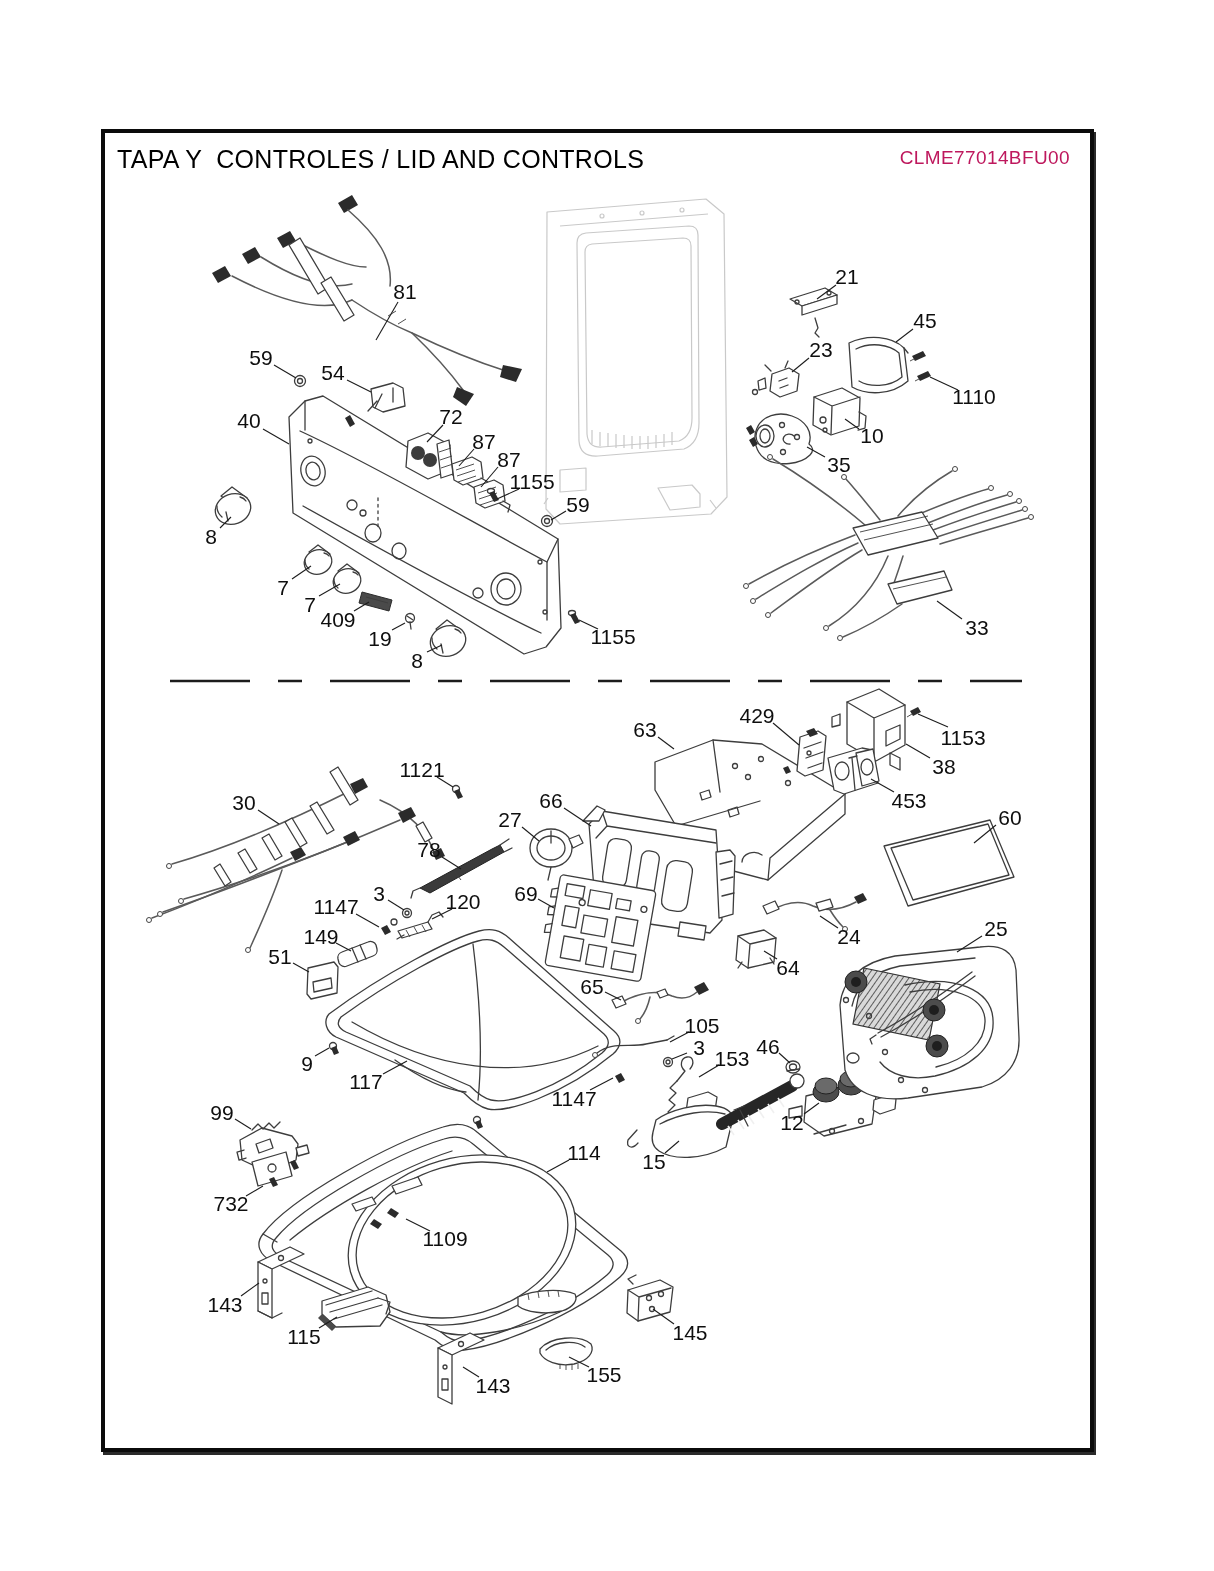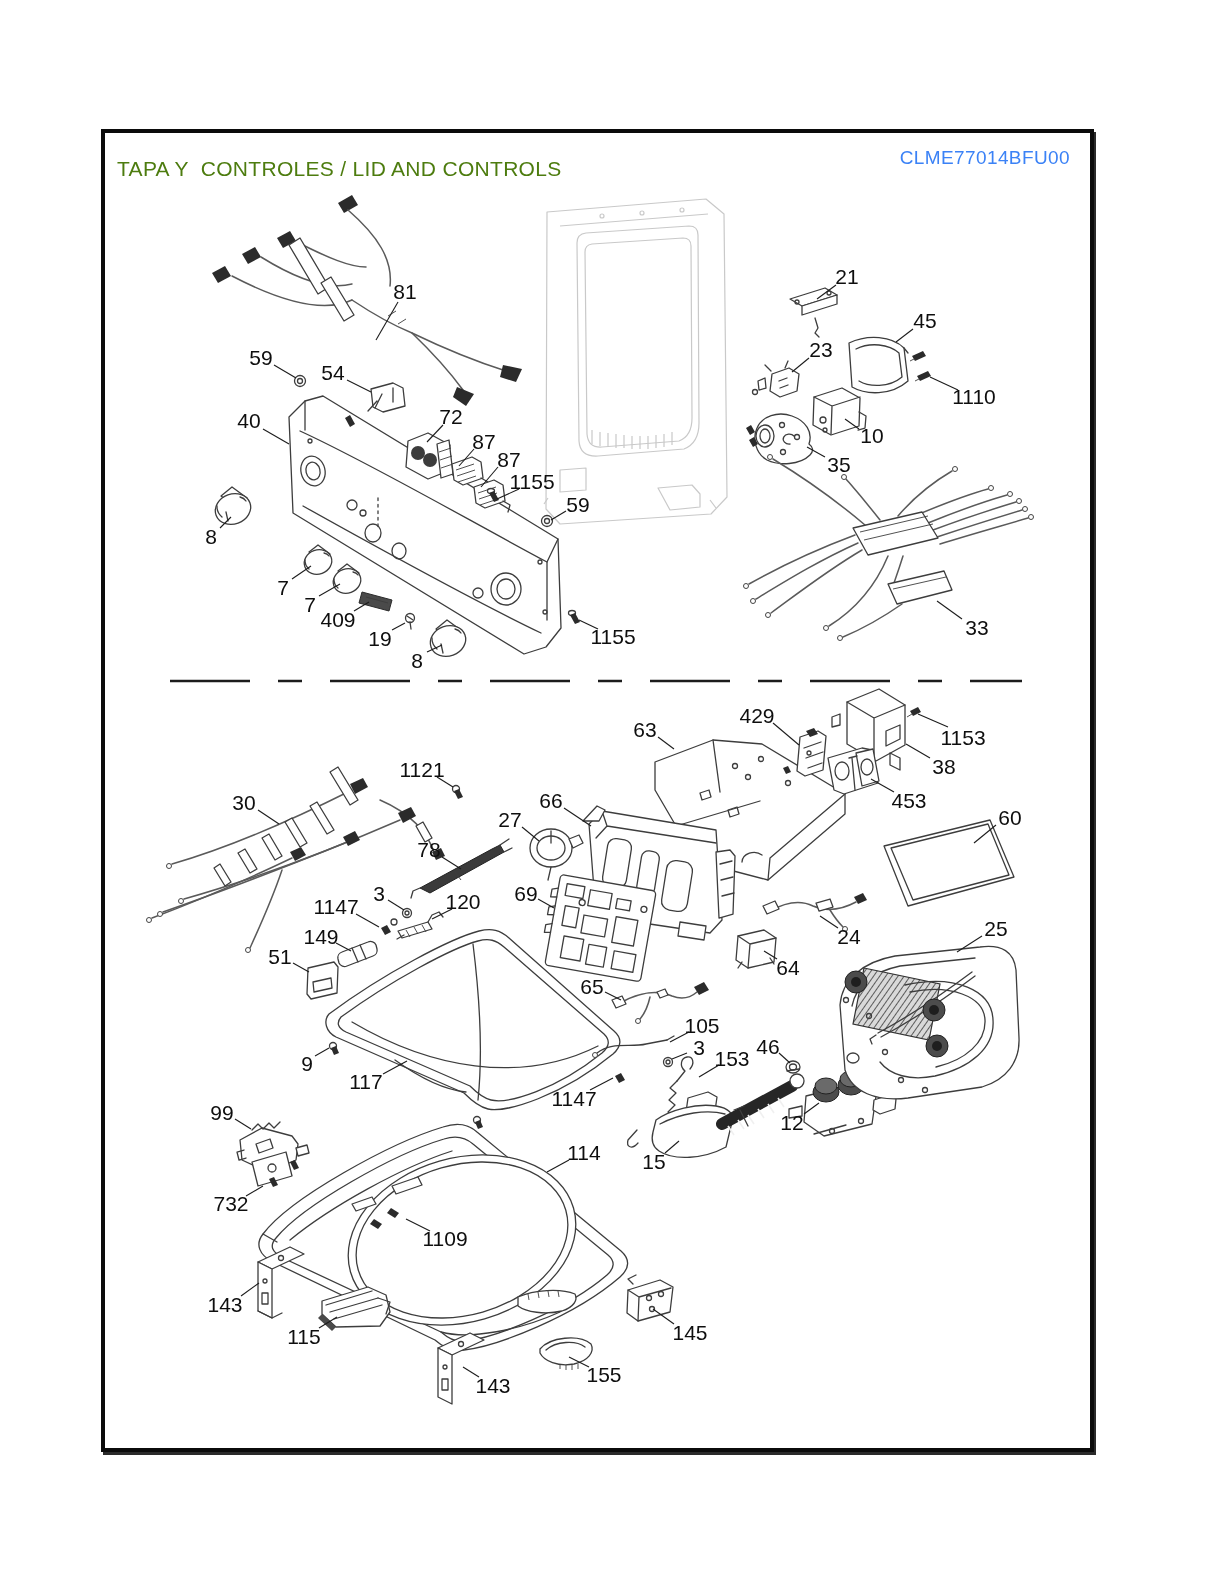--- a/index.html
+++ b/index.html
@@ -1,23 +1,23 @@
 <!DOCTYPE html>
 <html><head>
 <meta charset="utf-8">
 <style>
   html,body{margin:0;padding:0;background:#fff;}
   .page{position:relative;width:1214px;height:1571px;background:#fff;overflow:hidden;
         font-family:"Liberation Sans",sans-serif;}
   .frame{position:absolute;left:101px;top:129px;width:985px;height:1315px;
          border:4px solid #0b0b0b;box-shadow:2px 3px 0 #2a2a2a;background:#fff;}
-  .title{position:absolute;left:117px;top:145px;font-size:21px;color:#4d7c0f;
-         letter-spacing:.3px;white-space:pre;margin-top:12px;}
+  .title{position:absolute;left:117px;top:145px;font-size:25px;color:#000000;
+         letter-spacing:.3px;white-space:pre;}
   .doc-code{position:absolute;left:876px;top:147px;width:194px;text-align:right;
-            font-size:19px;color:#3b82f6;letter-spacing:.4px;}
+            font-size:19px;color:#be185d;letter-spacing:.4px;}
   svg.diagram{position:absolute;left:0;top:0;width:1214px;height:1571px;}
   .ln{fill:none;stroke:#3d3d3d;stroke-width:1.3;stroke-linejoin:round;stroke-linecap:round;}
   .fw{fill:#ffffff;stroke:#3d3d3d;stroke-width:1.3;stroke-linejoin:round;}
   .dk{fill:#2b2b2b;stroke:none;}
   .gh{fill:none;stroke:#c9c9c9;stroke-width:1.2;stroke-linejoin:round;}
   .wire{fill:none;stroke:#5a5a5a;stroke-width:1.5;stroke-linecap:round;}
   .thin{fill:none;stroke:#3d3d3d;stroke-width:.9;}
   .term{fill:#fff;stroke:#444;stroke-width:1;}
   .leader{stroke:#1c1c1c;stroke-width:1.1;}
   .callout{font-family:"Liberation Sans",sans-serif;font-size:21px;fill:#0e0e0e;

